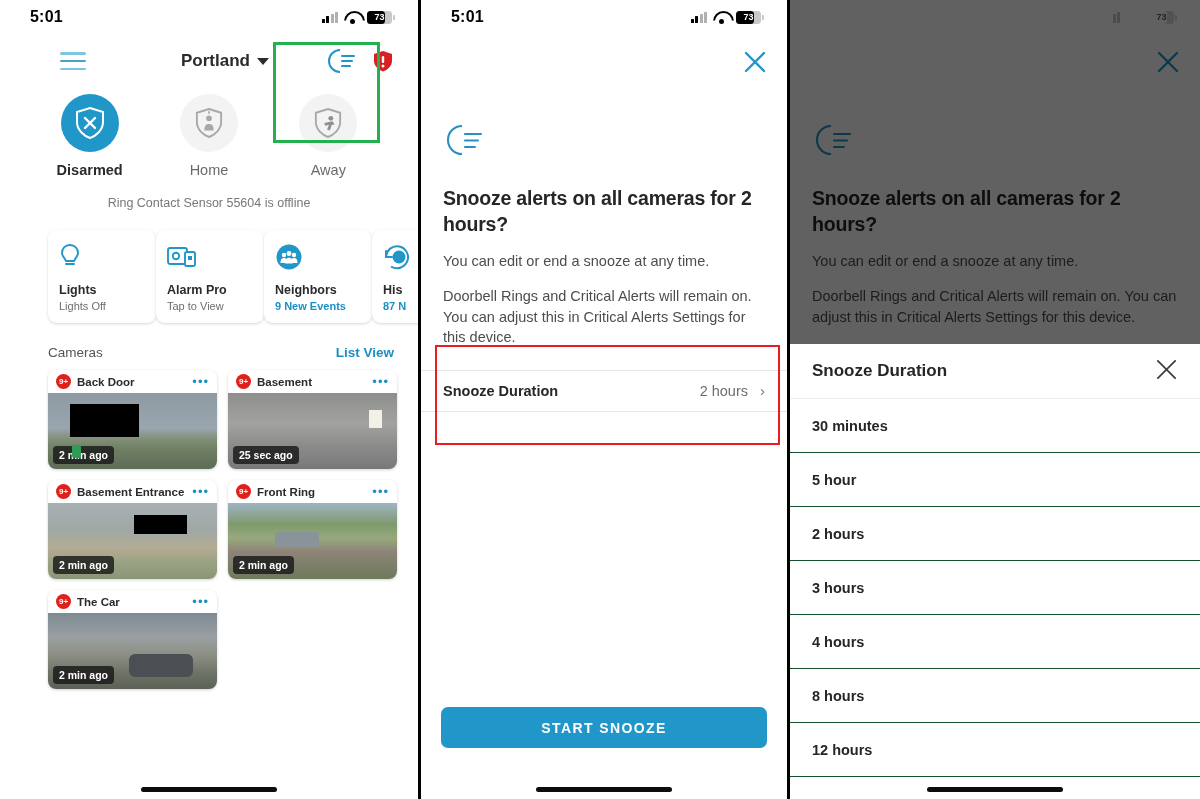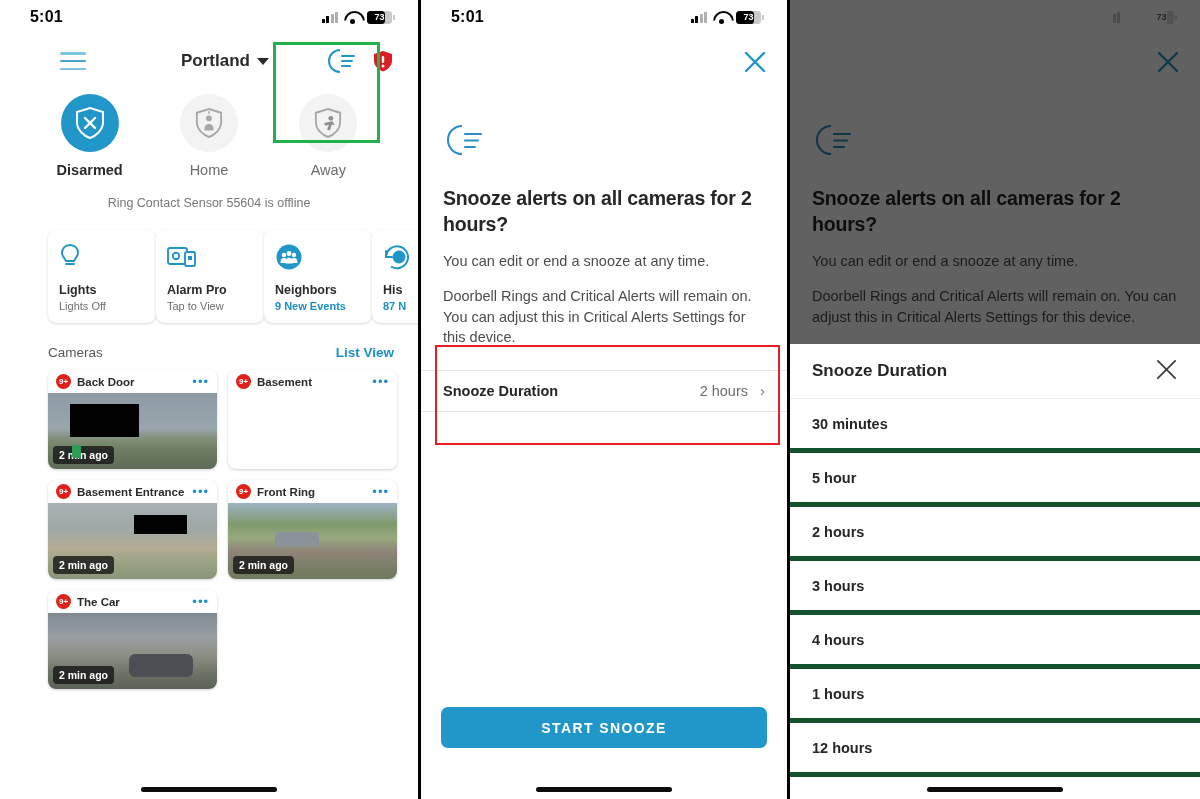--- a/index.html
+++ b/index.html
@@ -154,21 +154,21 @@
 
   
   .dim-overlay { position:absolute; left:0; top:0; right:0; height:344px;
     background:rgba(0,0,0,.62); z-index:5; pointer-events:none; }
   .p3-content { position:relative; }
   .picker { position:absolute; left:0; right:0; top:344px; bottom:0; background:#fff; z-index:8; }
   .picker-head { height:55px; display:flex; align-items:center; justify-content:space-between;
     padding: 0 22px; border-bottom:1px solid #ececec; }
   .picker-title { font-size:17px; font-weight:bold; color:#262626; }
   .opt { height:54px; display:flex; align-items:center; padding:0 22px;
-    border-bottom:5px solid #14532d; font-size:14.5px; font-weight:bold; color:#262626; cursor:pointer; }
+    border-bottom:1px solid #14532d; font-size:14.5px; font-weight:bold; color:#262626; cursor:pointer; }
 </style>
 </head>
 <body>
 
 <div class="stage">
 
   <div class="panel" id="panel-1">
 
     <div class="statusbar">
       <div class="sb-time">5:01</div>
@@ -318,20 +318,23 @@
         </div>
         <div class="cam-img th-backdoor">
           <div class="ts">2 min ago</div>
         </div>
       </div>
       <div class="cam-card">
         <div class="cam-bar">
           <div class="badge9">9+</div>
           <div class="cam-name">Basement</div>
           <div class="dots">•••</div>
+        </div>
+        <div class="cam-img th-basement">
+          <div class="ts">25 sec ago</div>
         </div>
       </div>
       <div class="cam-card">
         <div class="cam-bar">
           <div class="badge9">9+</div>
           <div class="cam-name">Basement Entrance</div>
           <div class="dots">•••</div>
         </div>
         <div class="cam-img th-bent">
           <div class="ts">2 min ago</div>
@@ -472,20 +475,20 @@
             <line x1="3" y1="3" x2="21" y2="21" stroke="#3d3d3d" stroke-width="1.9" stroke-linecap="round"></line>
             <line x1="21" y1="3" x2="3" y2="21" stroke="#3d3d3d" stroke-width="1.9" stroke-linecap="round"></line>
           </svg>
         </div>
       </div>
       <div class="opt">30 minutes</div>
       <div class="opt">5 hour</div>
       <div class="opt">2 hours</div>
       <div class="opt">3 hours</div>
       <div class="opt">4 hours</div>
-      <div class="opt">1 hours</div>
+      <div class="opt">8 hours</div>
       <div class="opt">12 hours</div>
     </div>
 
     <div class="home-indicator" style="z-index:12"></div>
   </div>
 
 </div>
 
 </body></html>

